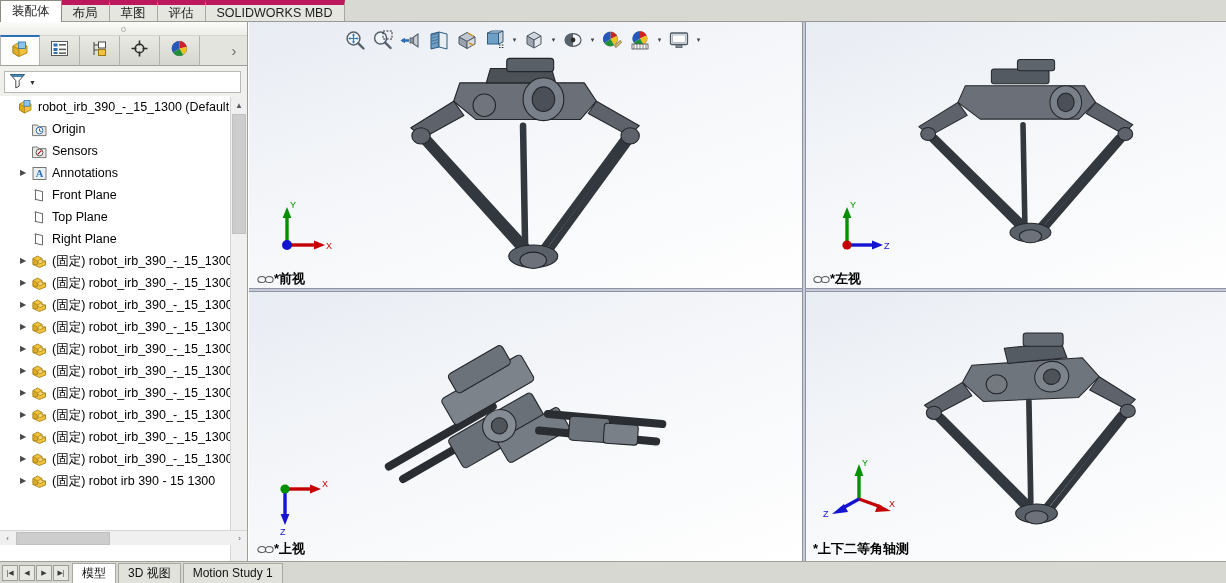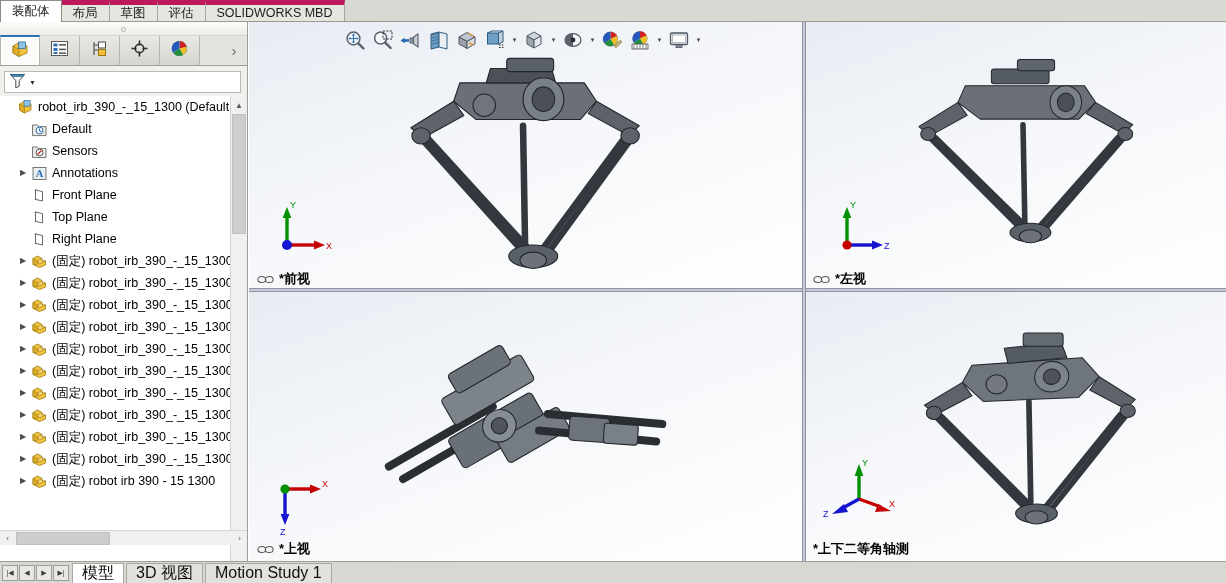--- a/index.html
+++ b/index.html
@@ -149,21 +149,21 @@
   .nav-btns { display: flex; margin-left: 2px; }
   .nav-btn {
     width: 16px; height: 16px; margin-right: 1px;
     border: 1px solid #9e9e98; background: #e8e8e3;
     display: flex; align-items: center; justify-content: center;
     font-size: 7px; color: #3a3a3a;
   }
   .btab {
     height: 20px; padding: 0 9px; margin-left: 2px;
     display: flex; align-items: center;
-    font-size: 16px; color: #111;
+    font-size: 12px; color: #111;
     background: #e2e2dd; border: 1px solid #a8a8a1;
     border-bottom: none;
   }
   .btab.active { background: #ffffff; }
 
   
   .view-area {
     position: absolute; left: 249px; top: 22px;
     width: 977px; height: 539px;
     background: #ffffff;
@@ -196,21 +196,21 @@
     border-right: 1px solid #8e94a4; z-index: 12;
   }
   .vsplit-h {
     position: absolute; left: 0; top: 266px; width: 977px; height: 4px;
     background: #c6cad6; border-top: 1px solid #8e94a4;
     border-bottom: 1px solid #8e94a4; z-index: 11;
   }
 
   .vp-label {
     position: absolute; bottom: 3px; left: 8px;
-    display: flex; align-items: center; gap: 5px;
+    display: flex; align-items: center; 
     font-size: 13px; font-weight: bold; color: #000;
     z-index: 14; white-space: nowrap;
   }
   .vp-label .glasses { width: 17px; height: 9px; }
   .triad { position: absolute; z-index: 13; }
 </style>
 </head>
 <body>
 
 <div id="app">
@@ -319,21 +319,21 @@
         </div>
         <div class="tree-row d1">
           <span class="exp"></span>
           <span class="tico">
             <svg width="17" height="17" viewBox="0 0 17 17">
               <path d="M1.5 4 h5 l1.2 1.6 h7.3 v9 h-13.5 Z" fill="#e8e8e4" stroke="#6a6a66" stroke-width="0.9"></path>
               <circle cx="8.5" cy="9.5" r="3.4" fill="#fff" stroke="#2b6fb5" stroke-width="1"></circle>
               <path d="M8.5 7.4 v2.3 l1.8 1" stroke="#2b6fb5" stroke-width="1.1" fill="none"></path>
             </svg>
           </span>
-          <span class="tlabel">Default</span>
+          <span class="tlabel">Origin</span>
         </div>
         <div class="tree-row d1">
           <span class="exp"></span>
           <span class="tico">
             <svg width="17" height="17" viewBox="0 0 17 17">
               <path d="M1.5 4 h5 l1.2 1.6 h7.3 v9 h-13.5 Z" fill="#e8e8e4" stroke="#6a6a66" stroke-width="0.9"></path>
               <circle cx="8.5" cy="9.5" r="3.4" fill="#fff" stroke="#555" stroke-width="1"></circle>
               <path d="M6.6 11.4 L10.4 7.6" stroke="#c40000" stroke-width="1.2"></path>
             </svg>
           </span>

